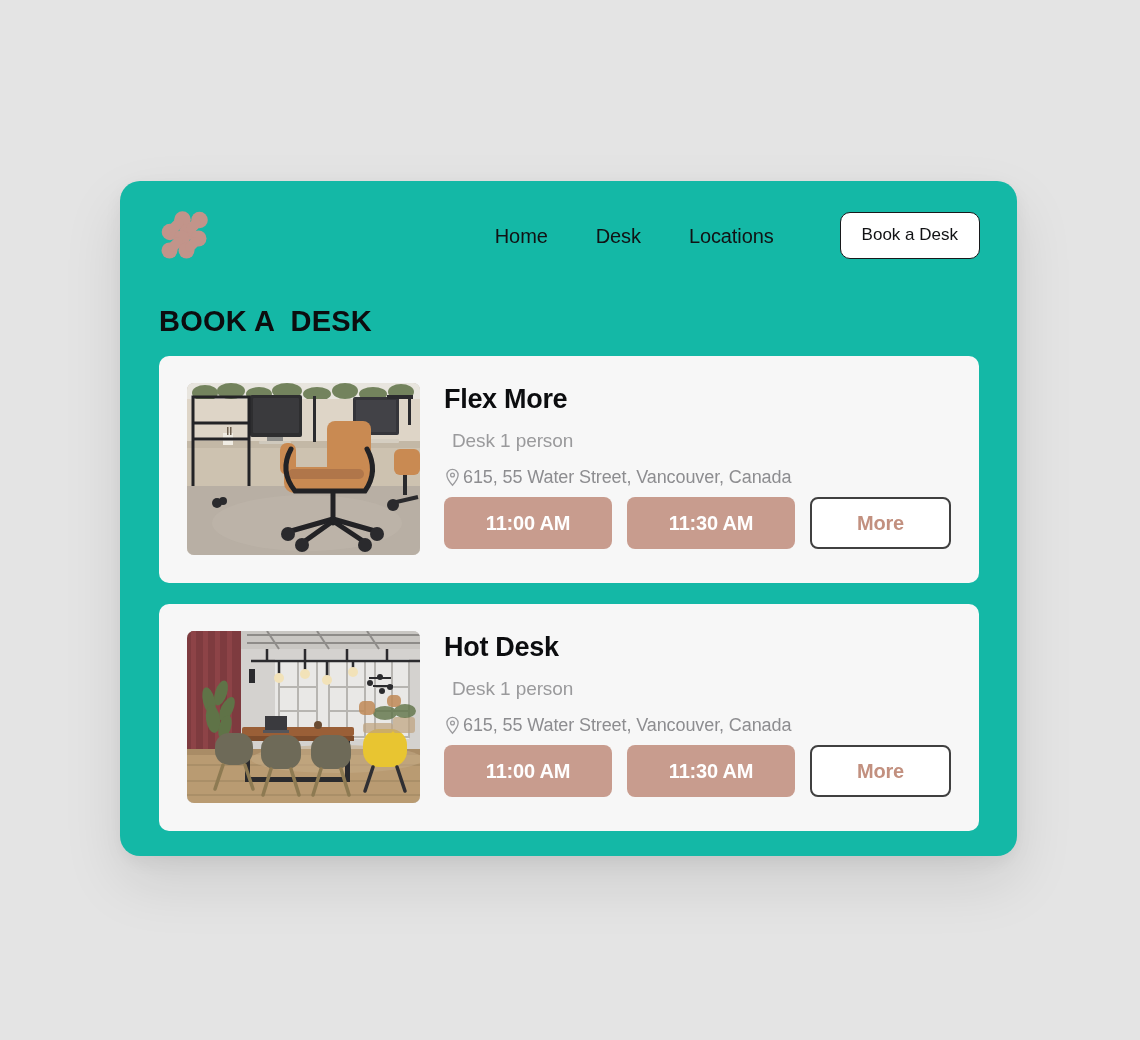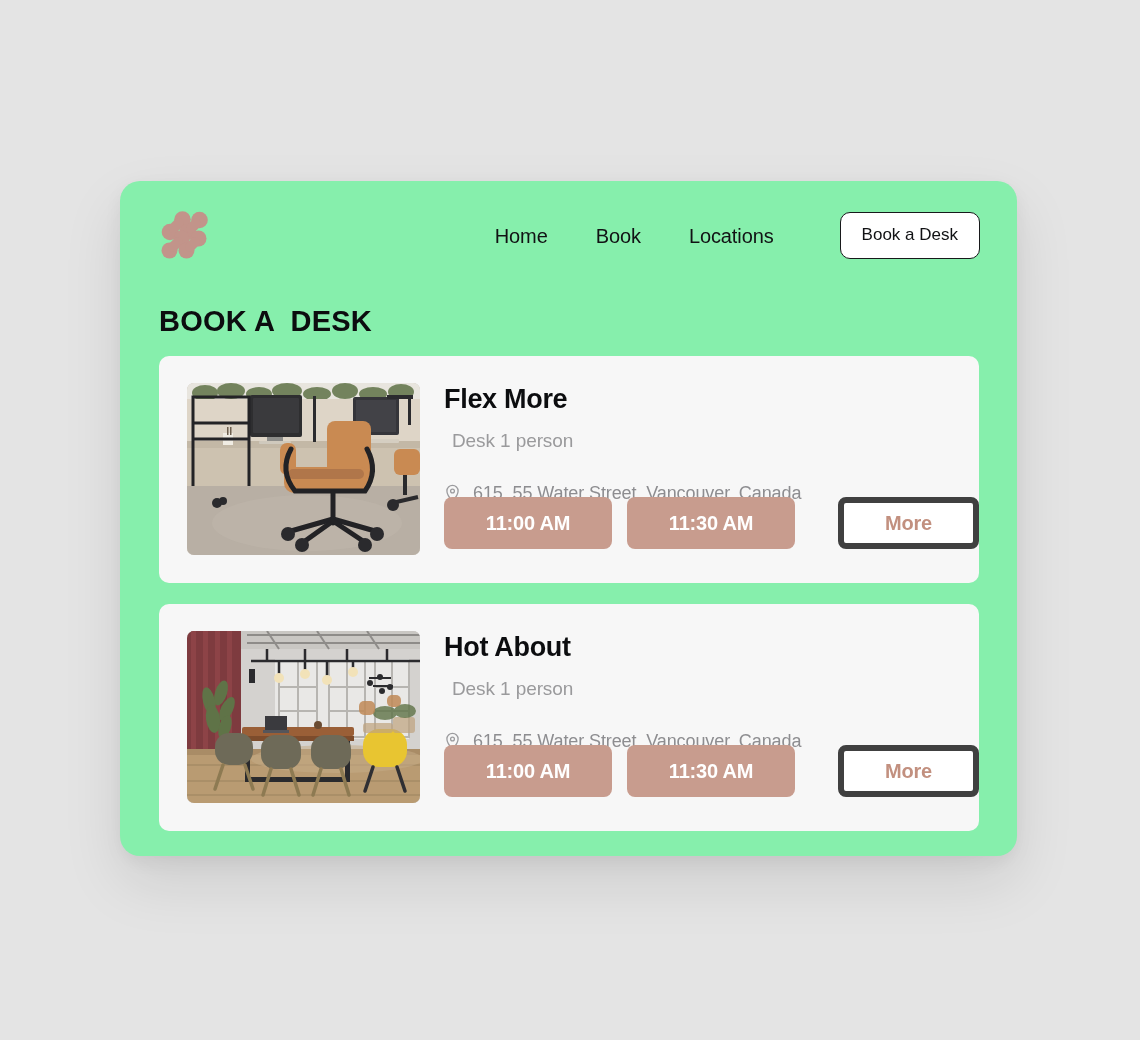--- a/index.html
+++ b/index.html
@@ -16,21 +16,21 @@
     -webkit-font-smoothing: antialiased;
   }
 
   
   .window {
     position: absolute;
     left: 120px;
     top: 181px;
     width: 897px;
     height: 675px;
-    background: #86efac;
+    background: #14b8a6;
     border-radius: 20px;
     box-shadow: 0 26px 60px rgba(0,0,0,0.10), 0 6px 18px rgba(0,0,0,0.05);
     overflow: hidden;
   }
 
   
   .header {
     position: relative;
     height: 100px;
   }
@@ -147,27 +147,26 @@
     letter-spacing: -0.1px;
     margin-left: 8px;
   }
 
   .card-addr {
     position: absolute;
     top: 110px;
     left: 0;
     display: flex;
     align-items: center;
-    gap: 12px;
+    gap: 2px;
     font-size: 18px;
     color: #8d8d90;
     line-height: 22px;
     letter-spacing: -0.1px;
     white-space: nowrap;
-    margin-top: 16px;
   }
   .pin-icon { display: block; width: 17px; height: 19px; flex: none; }
 
   .slots {
     position: absolute;
     top: 141px;
     left: 0;
     display: flex;
     gap: 15px;
   }
@@ -181,31 +180,30 @@
     color: #ffffff;
     font-family: "Liberation Sans", sans-serif;
     font-size: 20px;
     font-weight: bold;
     letter-spacing: -0.2px;
     cursor: pointer;
   }
 
   .slot-more {
     background: #ffffff;
-    border: 6px solid #404040;
+    border: 2px solid #404040;
     border-radius: 8px;
     width: 141px;
     height: 52px;
     color: #c2907f;
     font-family: "Liberation Sans", sans-serif;
     font-size: 20px;
     font-weight: bold;
     letter-spacing: -0.2px;
     cursor: pointer;
-    margin-left: 28px;
   }
 </style>
 </head>
 <body>
 
 <div class="window">
 
   <div class="header">
 
     <div class="logo">
@@ -230,21 +228,21 @@
             <circle cx="28.5" cy="42.5" r="8"></circle>
             <circle cx="40.5" cy="30.5" r="8"></circle>
             <rect x="26" y="31.4" width="17" height="10" rx="5" transform="rotate(-45 34.5 36.4)"></rect>
           </g>
         </g>
       </svg>
     </div>
 
     <nav class="nav">
       <a class="nav-link">Home</a>
-      <a class="nav-link">Book</a>
+      <a class="nav-link">Desk</a>
       <a class="nav-link">Locations</a>
       <button class="nav-cta">Book a Desk</button>
     </nav>
   </div>
 
   <h1 class="page-title">BOOK A  DESK</h1>
 
   <div class="cards">
 
     <div class="card">
@@ -445,21 +443,21 @@
             <circle cx="183" cy="52" r="3"></circle>
               <circle cx="193" cy="46" r="3"></circle>
             <circle cx="203" cy="56" r="3"></circle>
               <circle cx="195" cy="60" r="3"></circle>
             <rect x="182" y="46" width="22" height="2"></rect>
             <rect x="186" y="54" width="20" height="2"></rect>
           </g>
         </svg>
       </div>
       <div class="card-body">
-        <div class="card-title">Hot About</div>
+        <div class="card-title">Hot Desk</div>
         <div class="card-sub">Desk 1 person</div>
         <div class="card-addr">
           <svg class="pin-icon" viewBox="0 0 17 19" xmlns="http://www.w3.org/2000/svg" aria-hidden="true">
             <path d="M8.5 1.4c-3.1 0-5.6 2.5-5.6 5.6 0 4.1 5.6 10.2 5.6 10.2s5.6-6.1 5.6-10.2c0-3.1-2.5-5.6-5.6-5.6z" fill="none" stroke="#9b9b9e" stroke-width="1.3"></path>
             <circle cx="8.5" cy="7" r="1.9" fill="none" stroke="#9b9b9e" stroke-width="1.3"></circle>
           </svg>
           <span>615, 55 Water Street, Vancouver, Canada</span>
         </div>
         <div class="slots">
           <button class="slot">11:00 AM</button>

